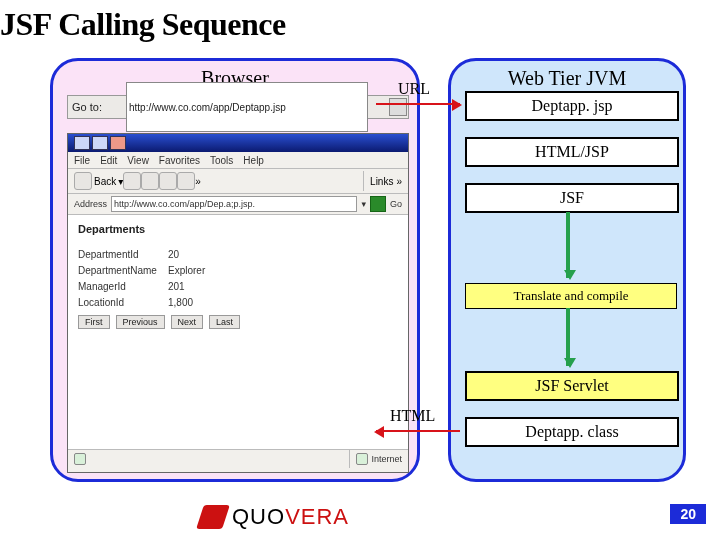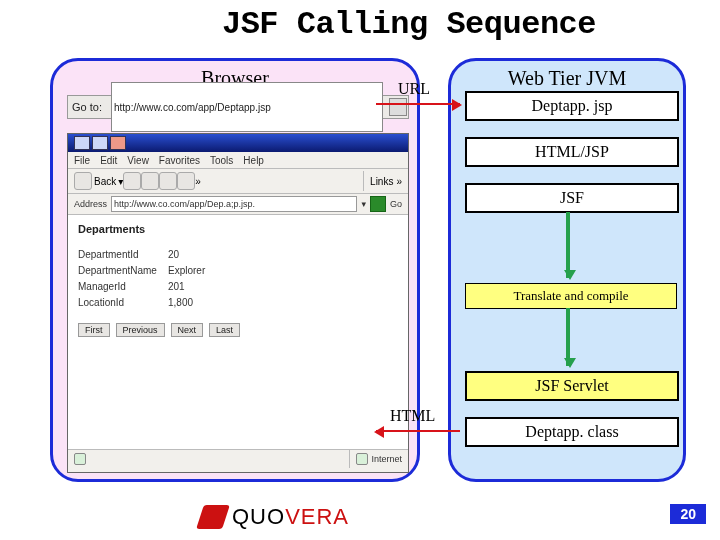--- a/index.html
+++ b/index.html
@@ -1,49 +1,49 @@
 <!DOCTYPE html>
 <html><head>
 <meta charset="utf-8">
 <style>
   html,body{margin:0;padding:0;width:720px;height:540px;background:#fff;font-family:Arial,Helvetica,sans-serif;overflow:hidden}
   .stage{position:relative;width:720px;height:540px}
-  .title{position:absolute;left:0;top:6px;width:596px;text-align:right;font-weight:900;font-size:32px;letter-spacing:-0.5px;font-family:Liberation Mono, monospace}
+  .title{position:absolute;left:0;top:6px;width:596px;text-align:left;font-weight:900;font-size:32px;letter-spacing:-0.5px;font-family:Liberation Serif, serif}
 
   .panel{position:absolute;border:3px solid #1c2bd8;border-radius:28px;box-sizing:border-box}
   .panel-browser{left:50px;top:58px;width:370px;height:424px;background:#fbe3f7}
   .panel-web{left:448px;top:58px;width:238px;height:424px;background:#cfe6fb}
 
   .panel-heading{position:absolute;top:6px;left:0;width:100%;text-align:center;font-size:20px;font-family:"Comic Sans MS","Comic Sans",cursive}
 
   
   .goto-row{position:absolute;left:14px;top:34px;width:340px;height:22px;background:#eceae7;border:1px solid #999;font-size:11px;color:#222;display:flex;align-items:center}
   .goto-row .lbl{padding:0 4px}
-  .goto-row .field{flex:1;height:16px;margin:0 5px;background:#fff;border:1px solid #888;font-size:10px;padding:16px 2px;display:flex;align-items:center;overflow:hidden;white-space:nowrap}
+  .goto-row .field{flex:1;height:16px;margin:0 20px;background:#fff;border:1px solid #888;font-size:10px;padding:16px 2px;display:flex;align-items:center;overflow:hidden;white-space:nowrap}
   .little-btn{width:16px;height:16px;margin:0 1px;background:#ddd;border:1px solid #888}
 
   .ie{position:absolute;left:14px;top:72px;width:340px;height:338px;background:#f2f0ec;border:1px solid #666}
   .ie-title{height:18px;background:linear-gradient(#2a4fd0,#0b1a70);color:#fff;font-size:10px;display:flex;align-items:center;padding:0 4px}
   .ie-title .t{flex:1;white-space:nowrap;overflow:hidden}
   .ie-title .wbtn{width:14px;height:12px;margin-left:2px;background:#cdd7f8;border:1px solid #335}
   .ie-menu{height:16px;font-size:10px;color:#333;display:flex;align-items:center;gap:10px;padding:0 6px;border-bottom:1px solid #bbb}
   .ie-tool{height:24px;border-bottom:1px solid #bbb;display:flex;align-items:center;font-size:10px;padding:0 6px}
   .ie-tool .grp{display:flex;align-items:center;gap:2px}
   .ie-tool .ico{width:16px;height:16px;border:1px solid #aaa;background:#e8e6e3;border-radius:3px}
   .ie-tool .sep{width:1px;height:20px;background:#bbb;margin:0 3px}
   .ie-tool .right{margin-left:auto;display:flex;align-items:center;gap:3px}
   .ie-addr{height:20px;border-bottom:1px solid #bbb;display:flex;align-items:center;font-size:9px;gap:4px;padding:0 6px;color:#333}
   .ie-addr .af{flex:1;height:14px;background:#fff;border:1px solid #999;padding:0 2px;display:flex;align-items:center;overflow:hidden;white-space:nowrap}
   .ie-addr .go{width:14px;height:14px;background:#2a8a2a;border:1px solid #166516}
   .ie-body{background:#fff;height:218px;padding:8px 10px;font-size:11px;color:#222}
   .ie-body h4{margin:0 0 12px 0;font-size:11px}
   .kv{display:flex;font-size:10px;line-height:16px}
   .kv .k{width:90px;color:#333}
   .kv .v{color:#333}
-  .nav-row{margin-top:12px;display:flex;gap:6px}
+  .nav-row{margin-top:4px;display:flex;gap:6px}
   .nav-row .nbtn{font-size:9px;padding:1px 6px;background:#e8e6e3;border:1px solid #999}
   .ie-status{height:18px;border-top:1px solid #bbb;display:flex;align-items:center;font-size:9px;color:#333}
   .ie-status .sp{flex:1}
   .ie-status .cell{display:flex;align-items:center;gap:3px;padding:0 6px;border-left:1px solid #bbb;height:100%}
   .ie-status .dot{width:10px;height:10px;border:1px solid #888;background:#d9f0d9;border-radius:2px}
 
   
   .wt-box{position:absolute;left:14px;width:210px;border:2px solid #000;background:#fff;text-align:center;font-family:"Comic Sans MS",cursive;font-size:16px;padding:4px 0}
   .wt-yellow{background:#ffff80}
   .wt-translate{border-width:1px;font-size:13px}

